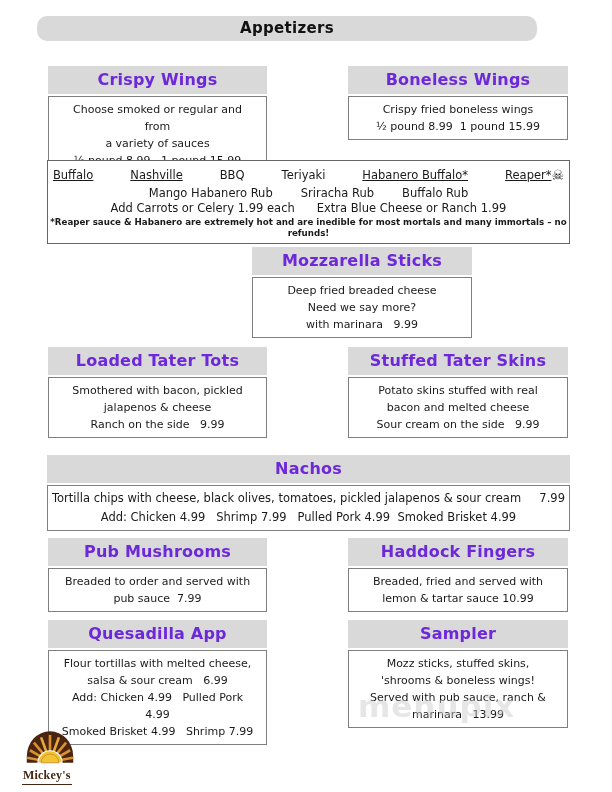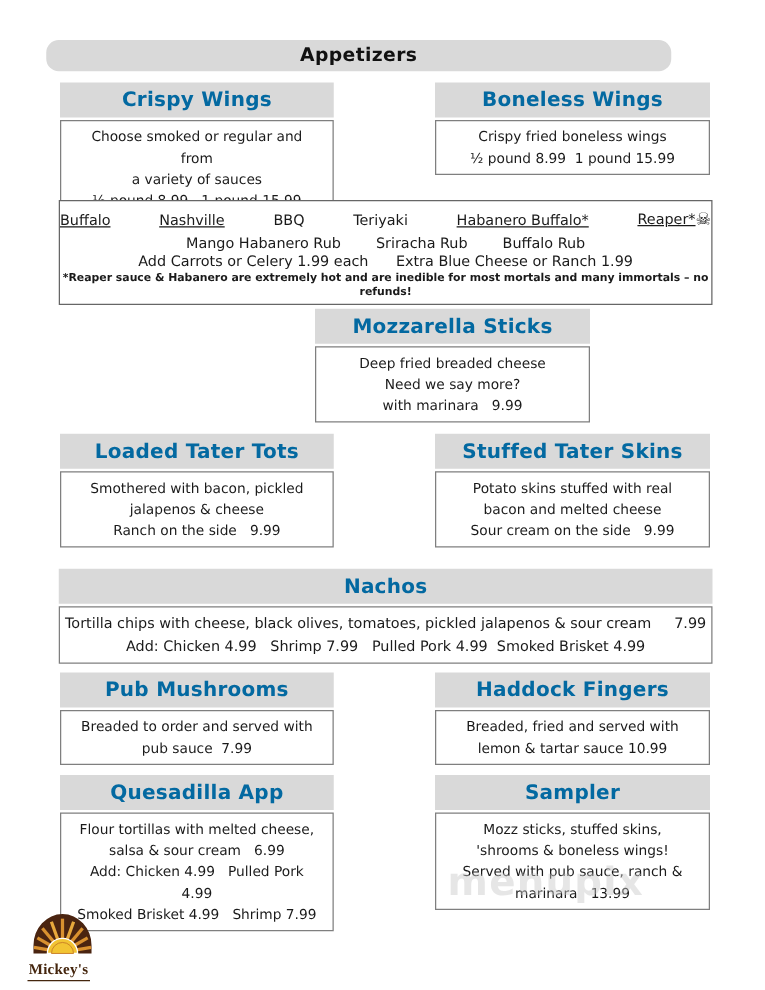--- a/index.html
+++ b/index.html
@@ -5,25 +5,25 @@
   html,body{margin:0;padding:0;background:#ffffff;}
   .page{
     position:relative;width:612px;height:792px;background:#ffffff;overflow:hidden;
     font-family:"DejaVu Sans", sans-serif;color:#1a1a1a;
   }
   
   .bar{
     position:absolute;background:#d9d9d9;text-align:center;
     font-weight:700;color:#111;
   }
-  .page-title-bar{left:37px;top:32px;width:500px;height:25px;font-size:15px;line-height:25px;letter-spacing:.3px;border-radius:10px;}
+  .page-title-bar{left:37px;top:16px;width:500px;height:25px;font-size:15px;line-height:25px;letter-spacing:.3px;border-radius:10px;}
   .card{position:absolute;}
   .card-title{
     background:#d9d9d9;height:28px;line-height:28px;text-align:center;
-    font-weight:700;font-size:16px;color:#0369a1;letter-spacing:.2px;
+    font-weight:700;font-size:16px;color:#6d28d9;letter-spacing:.2px;
   }
   .card-body{
     margin-top:2px;background:#fff;border:1px solid #7f7f7f;
     text-align:center;font-size:11px;line-height:17px;padding:4px 12px;
   }
   .line{white-space:pre-wrap;}
   
   .col-l{left:48px;width:219px;}
   .col-r{left:348px;width:220px;}
   .full{left:47px;width:523px;}
@@ -34,21 +34,21 @@
   .row-nachos{top:455px;}
   .row-pub{top:538px;}
   .row-ques{top:620px;}
   .nachos-body{font-size:11.5px;line-height:19px;padding:3px 2px;}
   
   .saucebox{
     position:absolute;left:47px;top:160px;width:521px;height:82px;
     background:#fff;border:1px solid #666;text-align:center;
     font-size:11.5px;
   }
-  .s-row1{display:flex;justify-content:space-between;align-items:flex-end;column-gap:37px;margin-top:7px;line-height:15px;}
+  .s-row1{display:flex;justify-content:center;align-items:flex-end;column-gap:37px;margin-top:7px;line-height:15px;}
   .s-row2{display:flex;justify-content:center;column-gap:28px;margin-top:3px;line-height:15px;}
   .s-row3{margin-top:0;line-height:14px;white-space:pre-wrap;}
   .s-row4{margin-top:2px;font-weight:700;font-size:8.7px;line-height:11px;}
   .u{text-decoration:underline;}
   .reaper-wrap{white-space:nowrap;}
   .skull{font-size:14px;vertical-align:-1px;}
   
   .watermark{
     position:absolute;left:358px;top:688px;font-size:31px;font-weight:700;
     color:#c9c9c9;opacity:.45;letter-spacing:1px;pointer-events:none;

